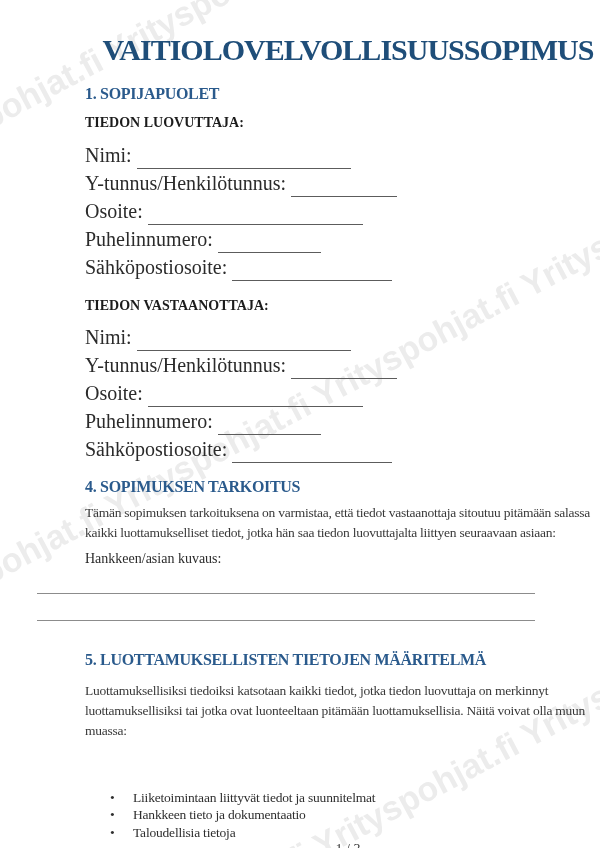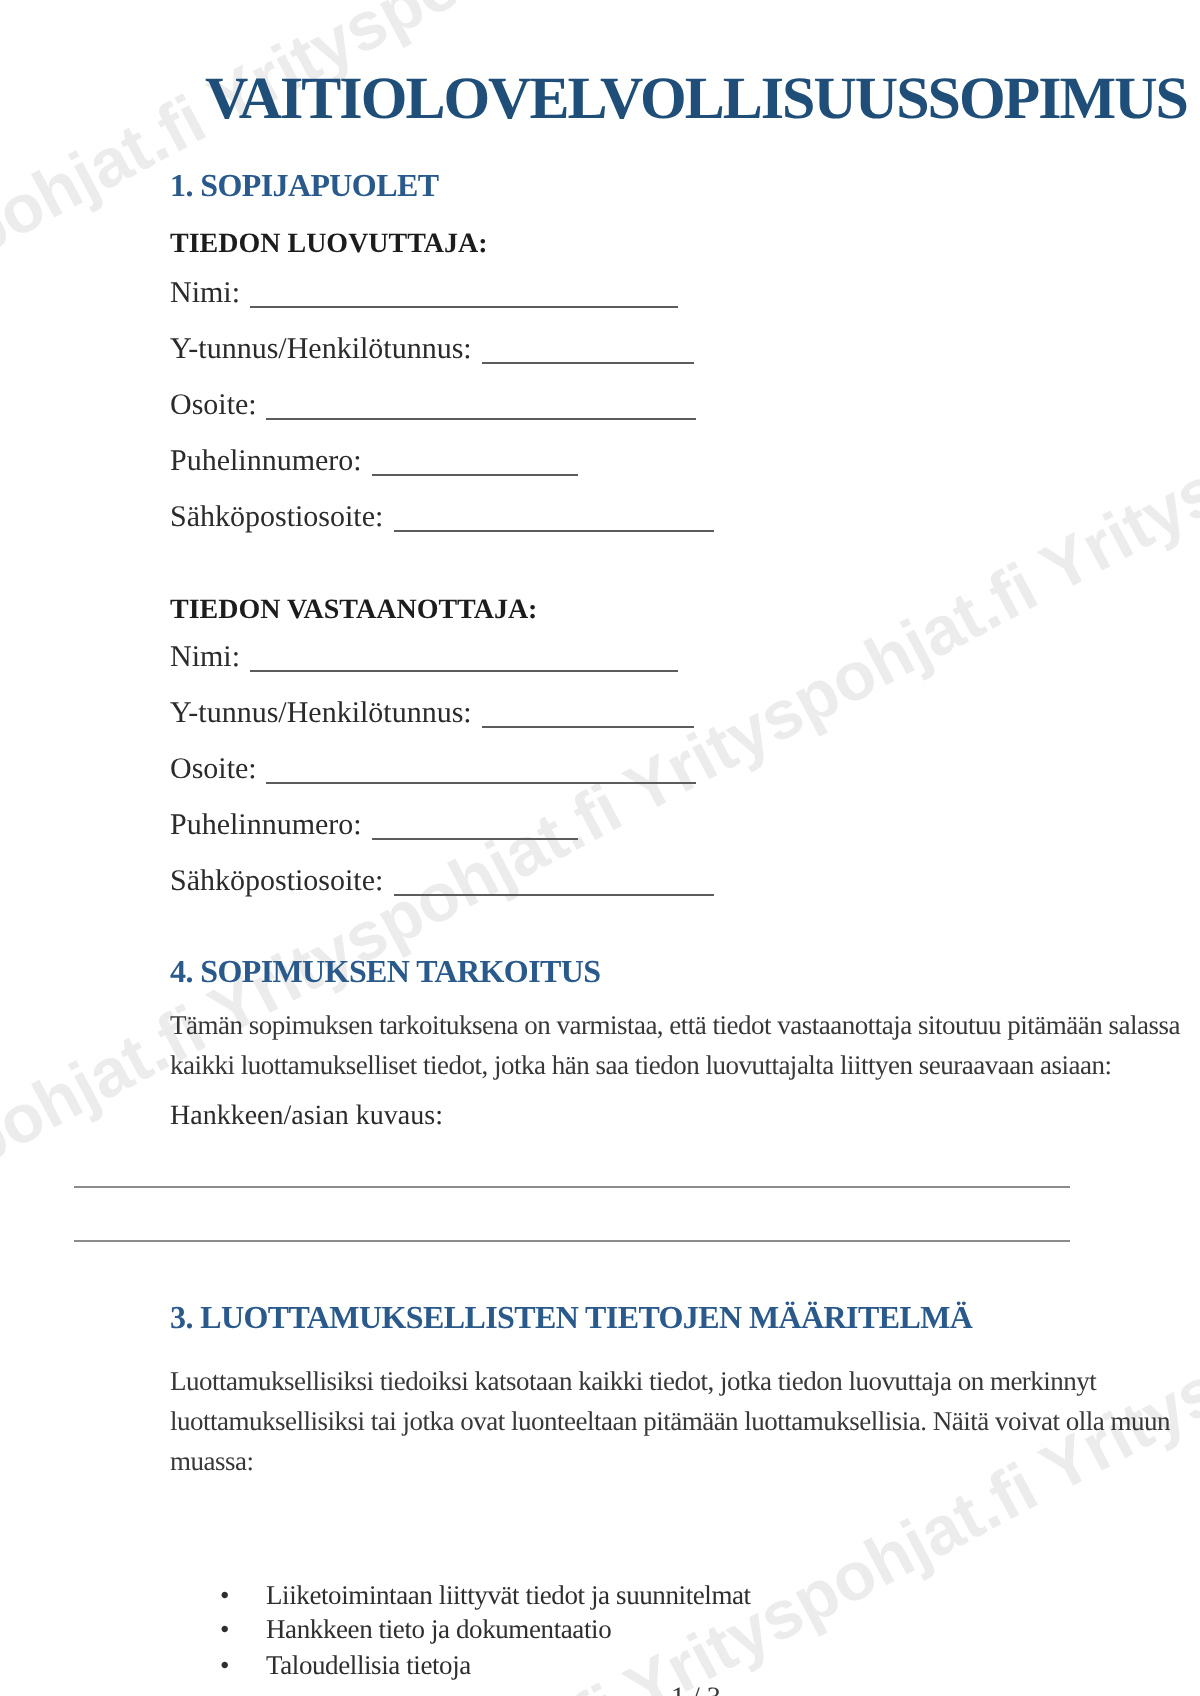--- a/index.html
+++ b/index.html
@@ -26,21 +26,21 @@
   .h-blue{left:37px;font-size:16px;font-weight:bold;color:#2a5a8c;letter-spacing:-0.3px;}
   #h1{top:85px}
   #h2{top:478px}
   #h3{top:651px}
   .party-label{left:37px;font-size:14px;font-weight:bold;color:#1c1c1c;}
   #party1-label{top:115px}
   #party2-label{top:298px}
   .fieldgroup{left:37px;}
   #fields1{top:139px}
   #fields2{top:321px}
-  .field{height:28px;display:flex;align-items:flex-start;font-size:15px;color:#2b2b2b;white-space:nowrap;}
+  .field{height:28px;display:flex;align-items:flex-end;font-size:20px;color:#2b2b2b;white-space:nowrap;}
   .field .lbl{margin-right:5px;}
   .fill{display:inline-block;border-bottom:1px solid #5c5c5c;height:12px;transform:translateY(2px);}
   .w-nimi{width:214px}
   .w-yt{width:106px}
   .w-os{width:215px}
   .w-puh{width:103px}
   .w-sp{width:160px}
   .para{left:37px;font-size:13.5px;letter-spacing:-0.25px;line-height:20px;color:#383838;}
   .para .pline{white-space:nowrap;}
   #para2{top:503px}
@@ -115,21 +115,21 @@
 
 <div class="abs h-blue" id="h2">4. SOPIMUKSEN TARKOITUS</div>
 <div class="abs para" id="para2">
   <div class="pline">Tämän sopimuksen tarkoituksena on varmistaa, että tiedot vastaanottaja sitoutuu pitämään salassa</div>
   <div class="pline">kaikki luottamukselliset tiedot, jotka hän saa tiedon luovuttajalta liittyen seuraavaan asiaan:</div>
 </div>
 <div class="abs" id="desc-label">Hankkeen/asian kuvaus:</div>
 <div class="abs blank" id="blank1"></div>
 <div class="abs blank" id="blank2"></div>
 
-<div class="abs h-blue" id="h3">3. LUOTTAMUKSELLISTEN TIETOJEN MÄÄRITELMÄ</div>
+<div class="abs h-blue" id="h3">5. LUOTTAMUKSELLISTEN TIETOJEN MÄÄRITELMÄ</div>
 <div class="abs para" id="para3">
   <div class="pline">Luottamuksellisiksi tiedoiksi katsotaan kaikki tiedot, jotka tiedon luovuttaja on merkinnyt</div>
   <div class="pline">luottamuksellisiksi tai jotka ovat luonteeltaan pitämään luottamuksellisia. Näitä voivat olla muun</div>
   <div class="pline">muassa:</div>
 </div>
 <div class="abs bullets">
   <div class="bullet">Liiketoimintaan liittyvät tiedot ja suunnitelmat</div>
   <div class="bullet">Hankkeen tieto ja dokumentaatio</div>
   <div class="bullet">Taloudellisia tietoja</div>
 </div>

